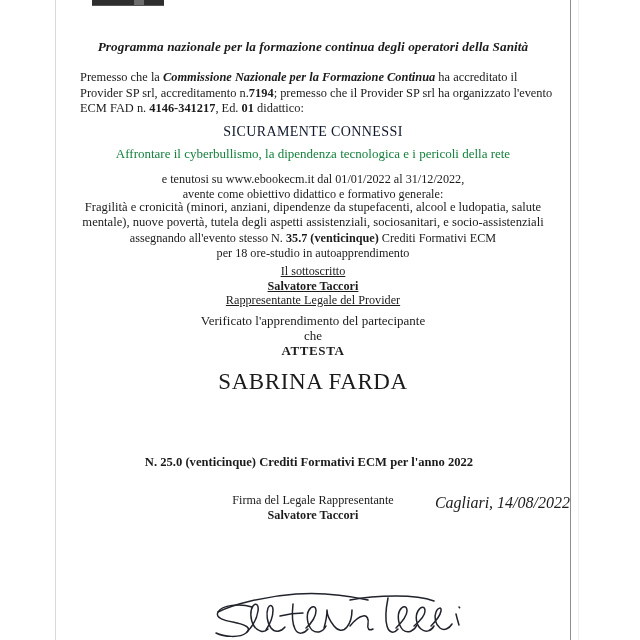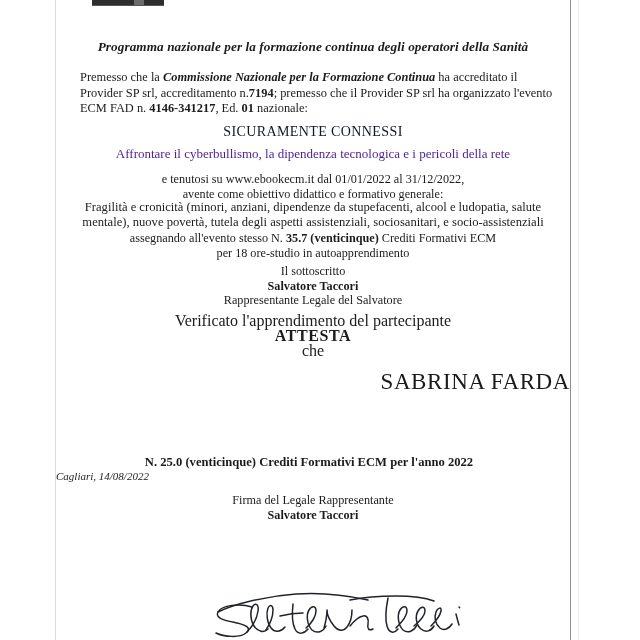--- a/index.html
+++ b/index.html
@@ -92,21 +92,21 @@
     font-size: 14px;
     color: #0f172a;
     letter-spacing: .4px;
   }
   .course-subtitle {
     position: absolute;
     left: 0; right: 0;
     top: 146px;
     text-align: center;
     font-size: 13px;
-    color: #4c1d95;
+    color: #15803d;
   }
 
   .held {
     position: absolute;
     left: 0; right: 0;
     top: 172px;
     text-align: center;
     font-size: 12.2px;
     line-height: 14.6px;
   }
@@ -131,38 +131,39 @@
   }
   .credits-assigned b { font-weight: bold; }
 
   .undersigned {
     position: absolute;
     left: 0; right: 0;
     top: 264px;
     text-align: center;
     font-size: 12.2px;
     line-height: 14.6px;
+    text-decoration: underline;
   }
   .undersigned .name { font-weight: bold; }
 
   .attests {
     position: absolute;
     left: 0; right: 0;
     top: 313px;
     text-align: center;
-    font-size: 16px;
+    font-size: 13px;
     line-height: 15.2px;
   }
   .attests .word { font-weight: bold; letter-spacing: .6px; }
 
   .recipient {
     position: absolute;
     left: 0; right: 0;
     top: 369px;
-    text-align: right;
+    text-align: center;
     font-size: 23px;
     letter-spacing: .6px;
   }
 
   .qualification {
     position: absolute;
     left: 0; right: 0;
     top: 417px;
     text-align: center;
     font-size: 12.2px;
@@ -173,23 +174,23 @@
     position: absolute;
     left: 0; right: 8px;
     top: 455px;
     text-align: center;
     font-size: 12.6px;
     font-weight: bold;
   }
   .place-date {
     position: absolute;
     left: 0; right: 0;
-    top: 470px;
-    text-align: left;
-    font-size: 11px;
+    top: 494px;
+    text-align: right;
+    font-size: 16px;
     font-style: italic;
   }
 
   .signature-block {
     position: absolute;
     left: 0; right: 0;
     top: 493px;
     text-align: center;
     font-size: 12.2px;
     line-height: 14.6px;
@@ -214,48 +215,48 @@
   <div class="sheet-edge left"></div>
   <div class="sheet-edge right"></div>
   <div class="sheet-edge right-outer"></div>
 
   <div class="logo-bar"></div>
 
   <div class="content">
 
     <div class="program-title">Programma nazionale per la formazione continua degli operatori della Sanità</div>
 
-    <div class="premise"><span>Premesso che la </span><i>Commissione Nazionale per la Formazione Continua</i><span> ha accreditato il Provider SP srl, accreditamento n.</span><b>7194</b><span>; premesso che il Provider SP srl ha organizzato l'evento ECM FAD n. </span><b>4146-341217</b><span>, Ed. </span><b>01</b><span> nazionale:</span></div>
+    <div class="premise"><span>Premesso che la </span><i>Commissione Nazionale per la Formazione Continua</i><span> ha accreditato il Provider SP srl, accreditamento n.</span><b>7194</b><span>; premesso che il Provider SP srl ha organizzato l'evento ECM FAD n. </span><b>4146-341217</b><span>, Ed. </span><b>01</b><span> didattico:</span></div>
 
     <div class="course-title">SICURAMENTE CONNESSI</div>
 
     <div class="course-subtitle">Affrontare il cyberbullismo, la dipendenza tecnologica e i pericoli della rete</div>
 
     <div class="held">
       <div class="line">e tenutosi su www.ebookecm.it dal 01/01/2022 al 31/12/2022,</div>
       <div class="line">avente come obiettivo didattico e formativo generale:</div>
     </div>
 
     <div class="objective">Fragilità e cronicità (minori, anziani, dipendenze da stupefacenti, alcool e ludopatia, salute mentale), nuove povertà, tutela degli aspetti assistenziali, sociosanitari, e socio-assistenziali</div>
 
     <div class="credits-assigned">
       <div class="line"><span>assegnando all'evento stesso N. </span><b>35.7 (venticinque)</b><span> Crediti Formativi ECM</span></div>
       <div class="line">per 18 ore-studio in autoapprendimento</div>
     </div>
 
     <div class="undersigned">
       <div class="line">Il sottoscritto</div>
       <div class="line name">Salvatore Taccori</div>
-      <div class="line">Rappresentante Legale del Salvatore</div>
+      <div class="line">Rappresentante Legale del Provider</div>
     </div>
 
     <div class="attests">
       <div class="line">Verificato l'apprendimento del partecipante</div>
+      <div class="line">che</div>
       <div class="line word">ATTESTA</div>
-      <div class="line">che</div>
     </div>
 
     <div class="recipient">SABRINA FARDA</div>
 
 
     <div class="awarded">N. 25.0 (venticinque) Crediti Formativi ECM per l'anno 2022</div>
 
     <div class="place-date">Cagliari, 14/08/2022</div>
 
     <div class="signature-block">

